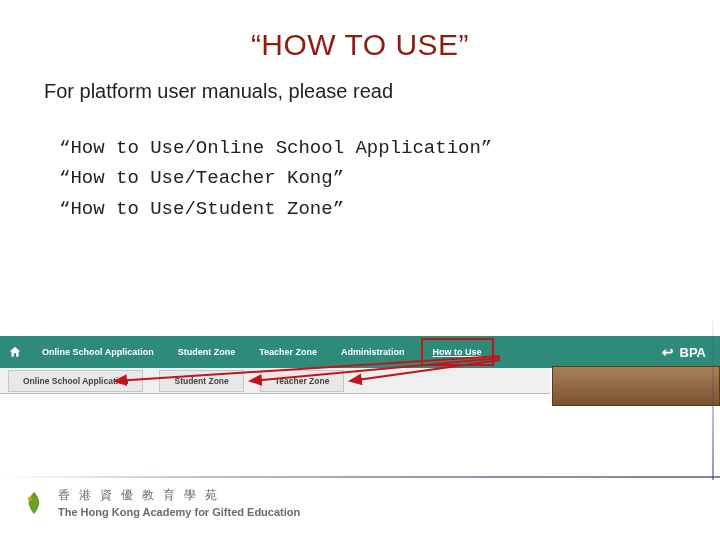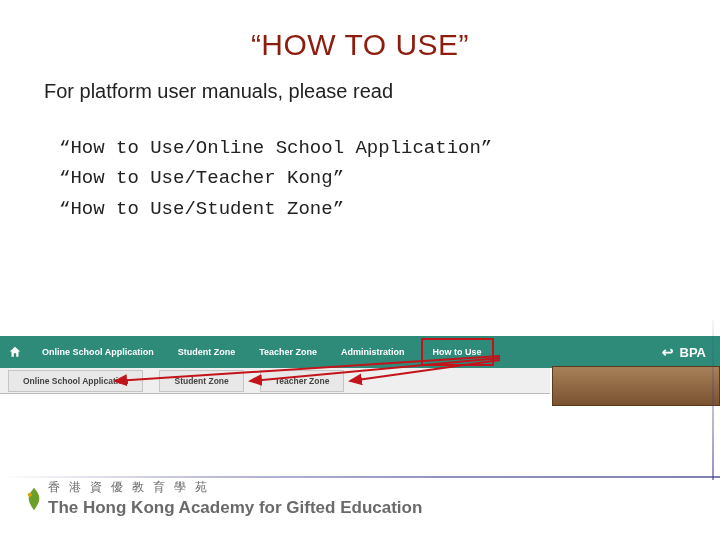--- a/index.html
+++ b/index.html
@@ -6,31 +6,31 @@
   html, body { width: 720px; height: 540px; font-family: Arial, Helvetica, sans-serif; background: #fff; position: relative; overflow: hidden; }
   .slide { width: 720px; height: 540px; position: relative; }
   .title { font-size: 30px; font-weight: normal; color: #8e1d0e; text-align: center; padding-top: 28px; letter-spacing: 0.5px; }
   .lead { font-size: 20px; color: #222; margin: 18px 0 30px 44px; }
   .items { margin-left: 59px; font-family: Liberation Mono, monospace; }
   .items p { font-size: 19px; color: #222; line-height: 1.6; }
   .shot-wrap { position: absolute; left: 0; top: 336px; width: 720px; }
   .navbar { background: #2e8b7a; height: 32px; display: flex; align-items: center; color: #fff; font-size: 9px; font-weight: bold; }
   .home-icon { width: 30px; height: 32px; display: flex; align-items: center; justify-content: center; font-size: 13px; }
   .nav-item { padding: 0 12px; height: 32px; display: flex; align-items: center; white-space: nowrap; cursor: pointer; }
-  .nav-item.highlight { border: 2px solid #c2141a; padding: 6px 10px; height: 28px; margin: 2px 4px; }
+  .nav-item.highlight { border: 2px solid #c2141a; padding: 6px 10px; height: 28px; margin: 2px 4px; text-decoration: underline; }
   .bpa { margin-left: auto; padding-right: 14px; font-size: 13px; font-weight: bold; display: flex; align-items: center; gap: 6px; color: #fdfdfd; }
   .bpa .back { font-size: 14px; }
   .subbar { background: #efefef; height: 26px; display: flex; align-items: center; font-size: 8.5px; color: #333; border-bottom: 1px solid #bbb; width: 550px; position: relative; }
   .sub-item { padding: 0 14px; height: 22px; display: flex; align-items: center; background: #e8e8e8; border: 1px solid #c5c5c5; margin: 0 8px; white-space: nowrap; font-weight: bold; color: #444; }
   .subbar .photo { position: absolute; right: -170px; top: -2px; width: 168px; height: 40px; background: linear-gradient(#a88058,#7a5230); border: 1px solid #5a3a1a; }
   svg.arrows { position: absolute; left: 0; top: 0; width: 720px; height: 80px; pointer-events: none; }
-  .footer { position: absolute; left: 20px; bottom: 22px; display: flex; align-items: center; }
+  .footer { position: absolute; left: 20px; bottom: 22px; display: flex; align-items: center; gap: 10px; }
   .footer .logo { width: 28px; height: 28px; }
   .footer .cn { font-size: 12px; letter-spacing: 9px; color: #6a6a6a; font-weight: 500; }
-  .footer .en { font-size: 17px; color: #6a6a6a; font-weight: bold; margin-top: 2px; }
+  .footer .en { font-size: 11px; color: #6a6a6a; font-weight: bold; margin-top: 2px; }
   .btm-rule { position: absolute; left: 0; right: 0; bottom: 62px; height: 2px; background: linear-gradient(to right, rgba(60,60,140,0) 0%, rgba(60,60,140,0.35) 30%, rgba(60,60,140,0.55) 60%, rgba(60,60,140,0.65) 100%); }
   .side-rule { position: absolute; right: 6px; top: 320px; width: 2px; height: 160px; background: linear-gradient(rgba(60,60,140,0.05), rgba(60,60,140,0.55)); }
 </style>
 </head>
 <body>
 <div class="slide">
 
   <div class="title">“HOW TO USE”</div>
   <p class="lead">For platform user manuals, please read</p>
   <div class="items">

